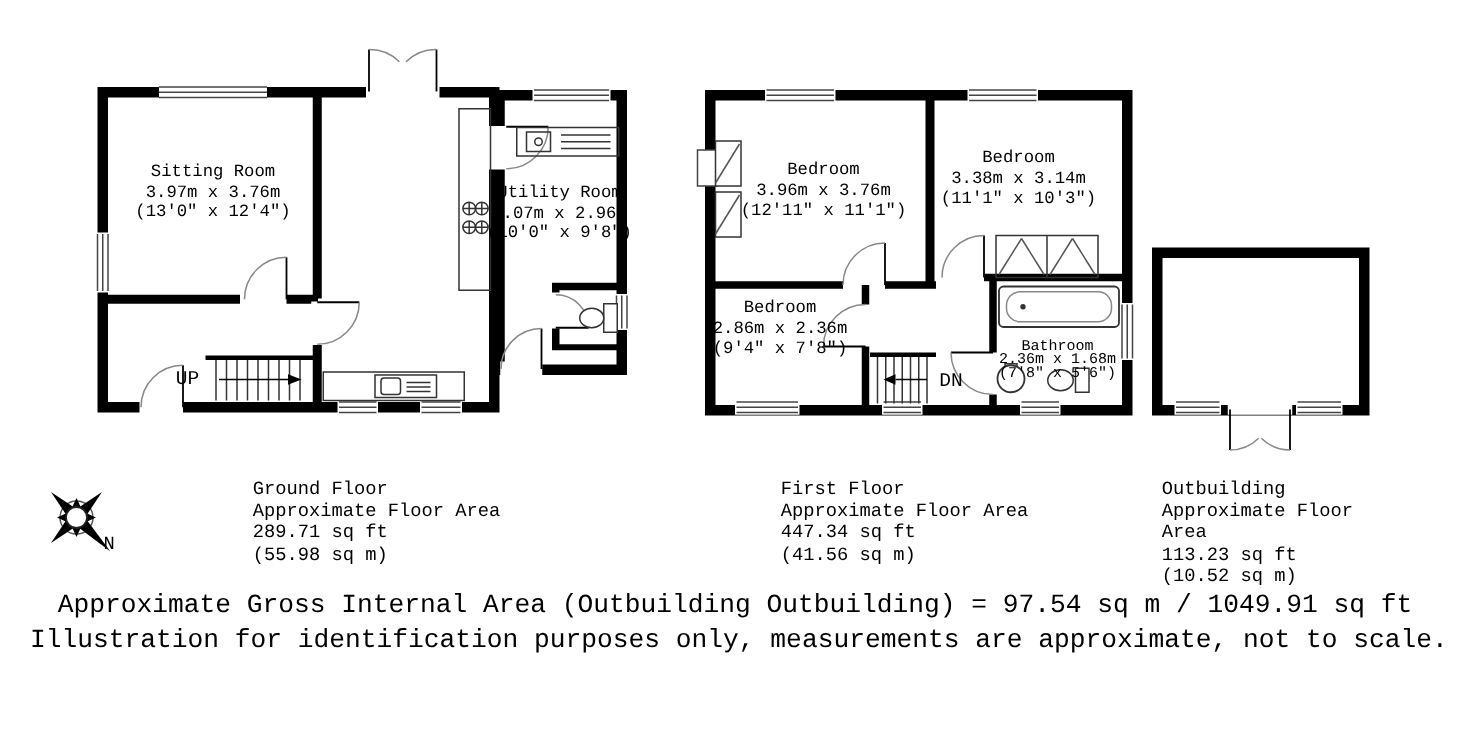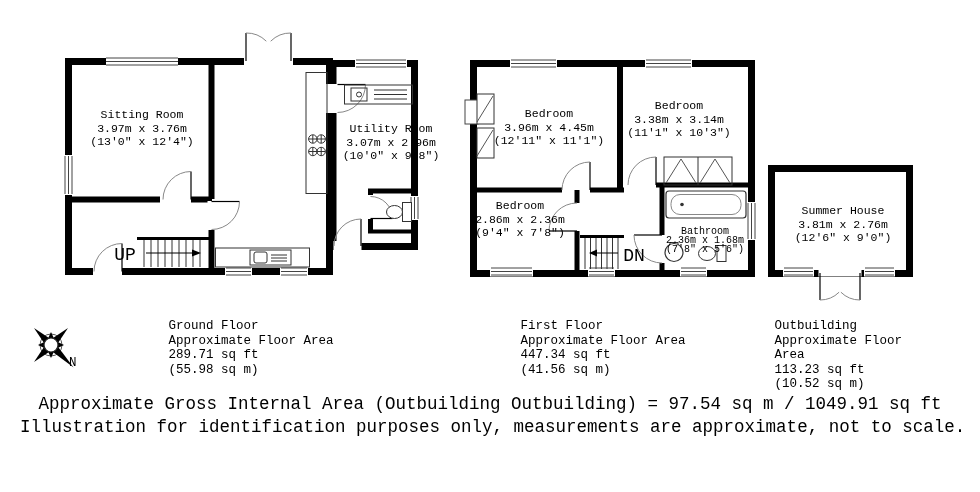--- a/index.html
+++ b/index.html
@@ -3,21 +3,21 @@
 <meta charset="utf-8">
 <style>
   html,body{margin:0;padding:0;background:#fff;}
   #page{position:relative;width:980px;height:492px;background:#fff;overflow:hidden;
         font-family:Liberation Mono, monospace;color:#000;}
   #plan-svg{position:absolute;left:0;top:0;}
   .room-label{position:absolute;transform:translateX(-50%);text-align:center;
               font-size:11.5px;line-height:13.5px;}
   .room-label span{display:block;white-space:pre-line;}
   .room-label.tiny{font-size:10px;line-height:9px;}
-  .stairs-label{position:absolute;transform:translateX(-50%);font-size:18px;}
+  .stairs-label{position:absolute;transform:translateX(-50%);font-size:13px;}
   .caption{position:absolute;transform:translateX(-50%);text-align:left;
            font-size:12.5px;line-height:14.5px;}
   .caption span{display:block;}
   .compass-n{position:absolute;font-size:12.5px;}
   .footer{position:absolute;left:50%;transform:translateX(-50%);top:393px;width:940px;
           text-align:center;font-size:17.5px;line-height:23px;}
   .footer div{white-space:nowrap;}
 </style>
 </head>
 <body>
@@ -317,49 +317,44 @@
     </g>
     <circle cx="51" cy="345" r="7" fill="#fff" stroke="#222" stroke-width="1.2"></circle>
   </g>
 </svg>
 
   <div class="room-label" style="left:142px;top:108px">
     <span>Sitting Room</span>
     <span>3.97m x 3.76m</span>
     <span>(13'0" x 12'4")</span>
   </div>
-  <div class="room-label" style="left:391px;top:122px">
+  <div class="room-label" style="left:373px;top:122px">
     <span>Utility Room</span>
     <span>3.07m x 2.96m</span>
     <span>(10'0" x 9'8")</span>
   </div>
   <div class="room-label" style="left:549px;top:107px">
     <span>Bedroom</span>
-    <span>3.96m x 4.45m</span>
+    <span>3.96m x 3.76m</span>
     <span>(12'11" x 11'1")</span>
   </div>
   <div class="room-label" style="left:679px;top:99px">
     <span>Bedroom</span>
     <span>3.38m x 3.14m</span>
     <span>(11'1" x 10'3")</span>
   </div>
   <div class="room-label" style="left:520px;top:199px">
     <span>Bedroom</span>
     <span>2.86m x 2.36m</span>
     <span>(9'4" x 7'8")</span>
   </div>
   <div class="room-label tiny" style="left:705px;top:227px">
     <span>Bathroom</span>
     <span>2.36m x 1.68m</span>
     <span>(7'8" x 5'6")</span>
-  </div>
-  <div class="room-label" style="left:843px;top:204px">
-    <span>Summer House</span>
-    <span>3.81m x 2.76m</span>
-    <span>(12'6" x 9'0")</span>
   </div>
 
   <div class="stairs-label" style="left:125px;top:245px">UP</div>
   <div class="stairs-label" style="left:634px;top:246px">DN</div>
   <div class="compass-n" style="left:69px;top:356px">N</div>
 
   <div class="caption" style="left:251px;top:319px">
     <span>Ground Floor</span>
     <span>Approximate Floor Area</span>
     <span>289.71 sq ft</span>

